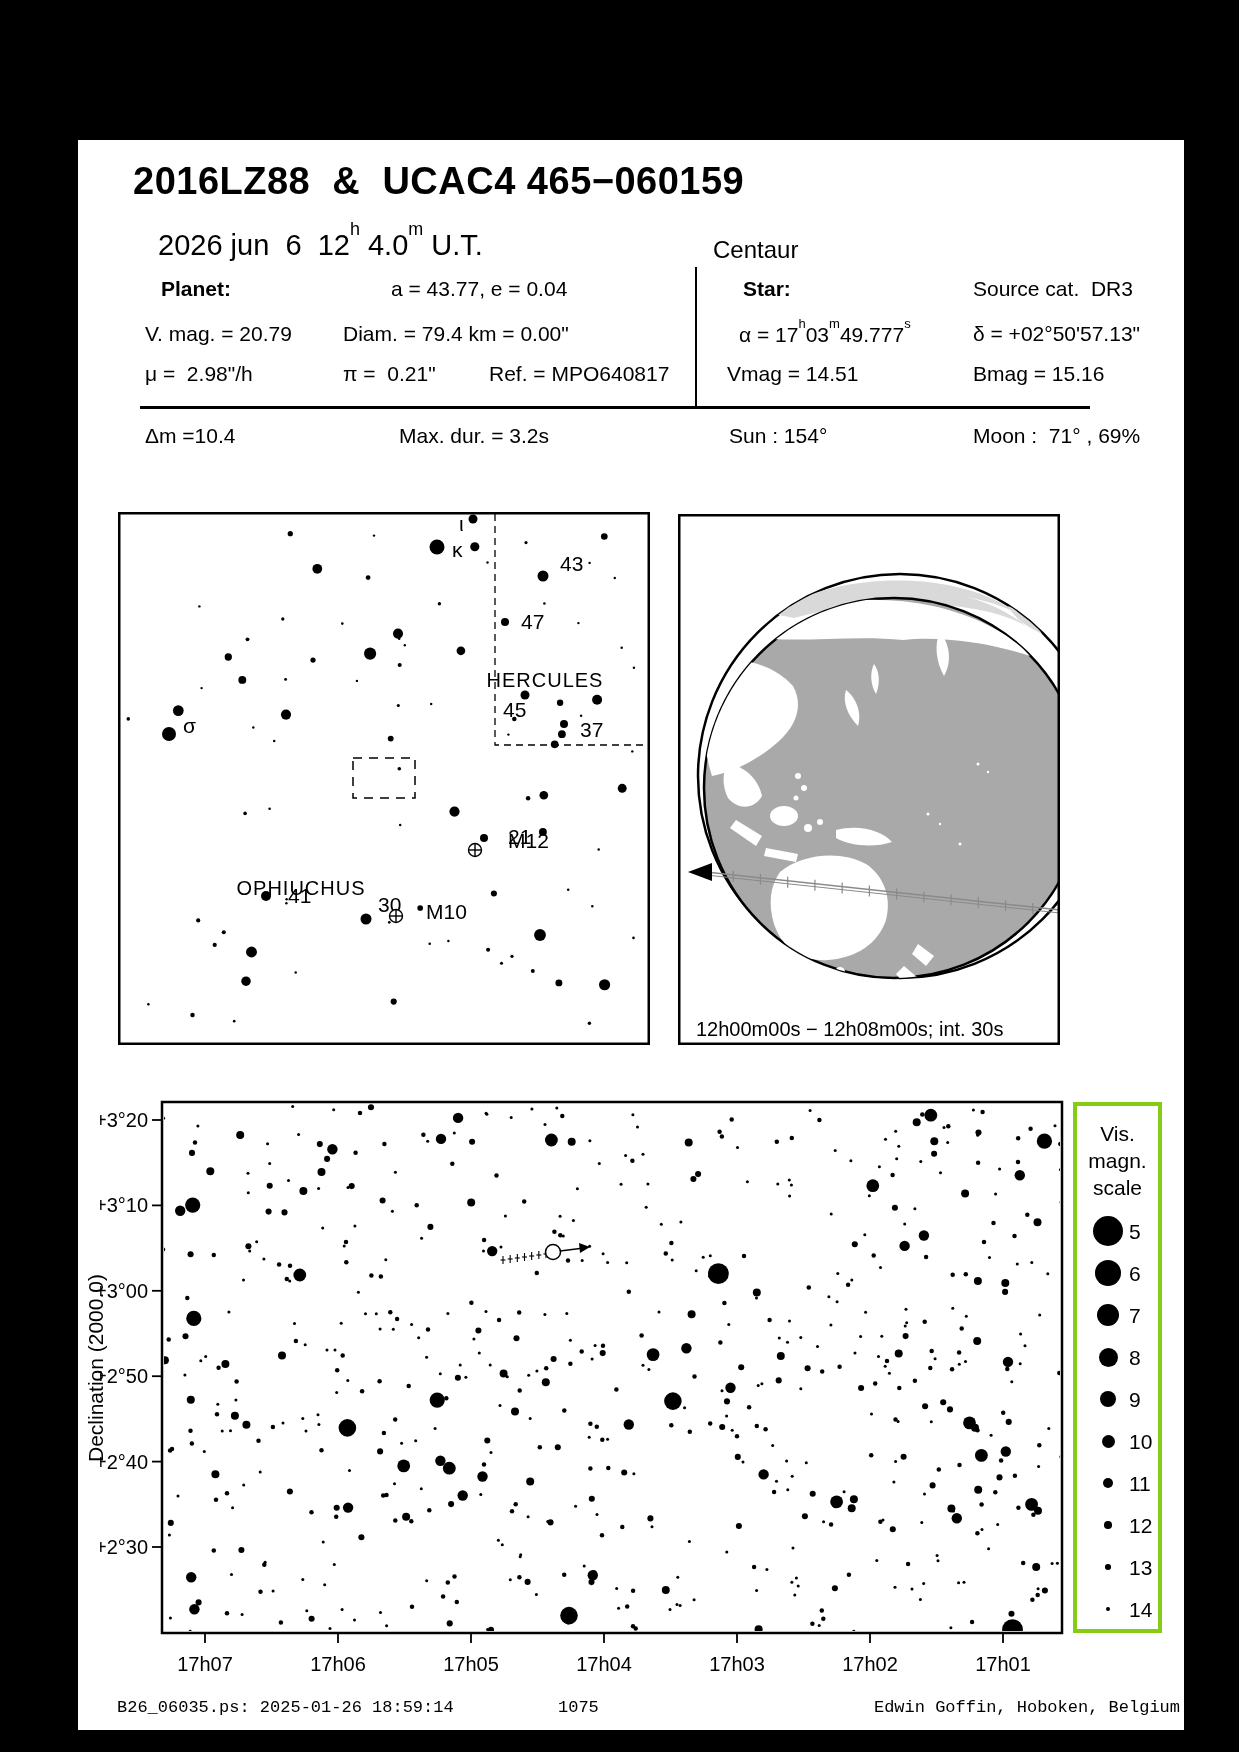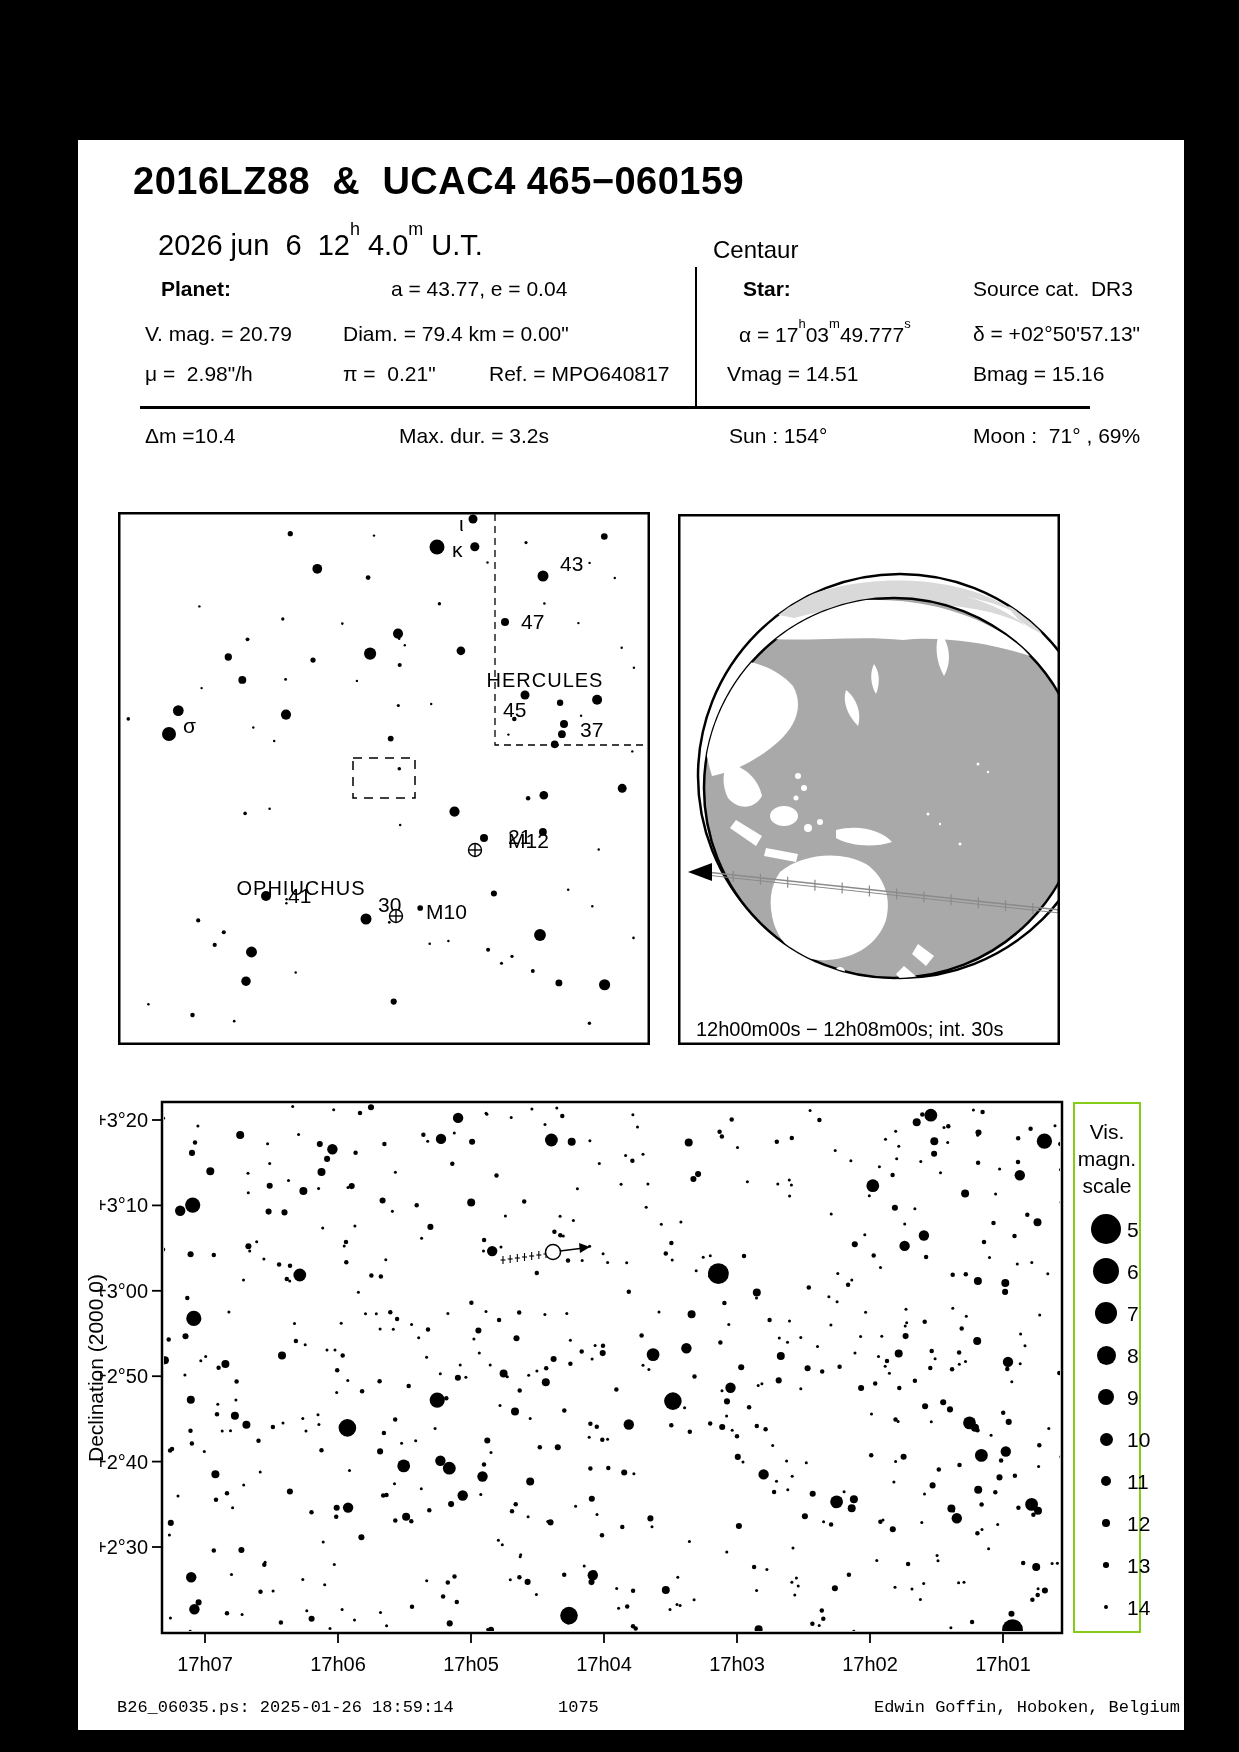--- a/index.html
+++ b/index.html
@@ -7,21 +7,21 @@
   .paper{position:absolute;left:78px;top:140px;width:1106px;height:1590px;background:#fff;}
   .abs{position:absolute;white-space:pre;}
   .title{font-size:38px;font-weight:bold;letter-spacing:0.5px;}
   .dateline{font-size:29px;}
   .objclass{font-size:24px;}
   .cell{font-size:21px;}
   .bold{font-weight:bold;margin-left:16px;}
   sup.u{font-size:0.62em;position:relative;top:-0.5em;}
   .vdivider{position:absolute;width:2px;background:#000;}
   .hrule{position:absolute;height:2.5px;background:#000;}
-  .legend{position:absolute;left:995px;top:962px;width:68px;height:531px;border:2px solid #84cc16;box-sizing:border-box;}
+  .legend{position:absolute;left:995px;top:962px;width:89px;height:531px;border:4px solid #84cc16;box-sizing:border-box;}
   .legend-title{position:absolute;top:14px;left:0;width:100%;text-align:center;font-size:21px;line-height:27px;}
   .legend-row{position:absolute;left:0;width:100%;height:42px;}
   .legend-dot{position:absolute;background:#000;border-radius:50%;}
   .legend-num{position:absolute;left:52px;font-size:21px;}
   .axis-label-x{position:absolute;left:334px;top:1545px;width:400px;text-align:center;font-size:21px;}
   .axis-label-y{position:absolute;left:-83px;top:1217px;width:200px;height:22px;text-align:center;font-size:21px;transform:rotate(-90deg);}
   .footer{position:absolute;top:1558px;font-size:17px;font-family:"Liberation Mono","DejaVu Sans Mono",monospace;white-space:pre;}
   svg text{font-family:"Liberation Sans",sans-serif;fill:#000;}
 </style>
 </head>

